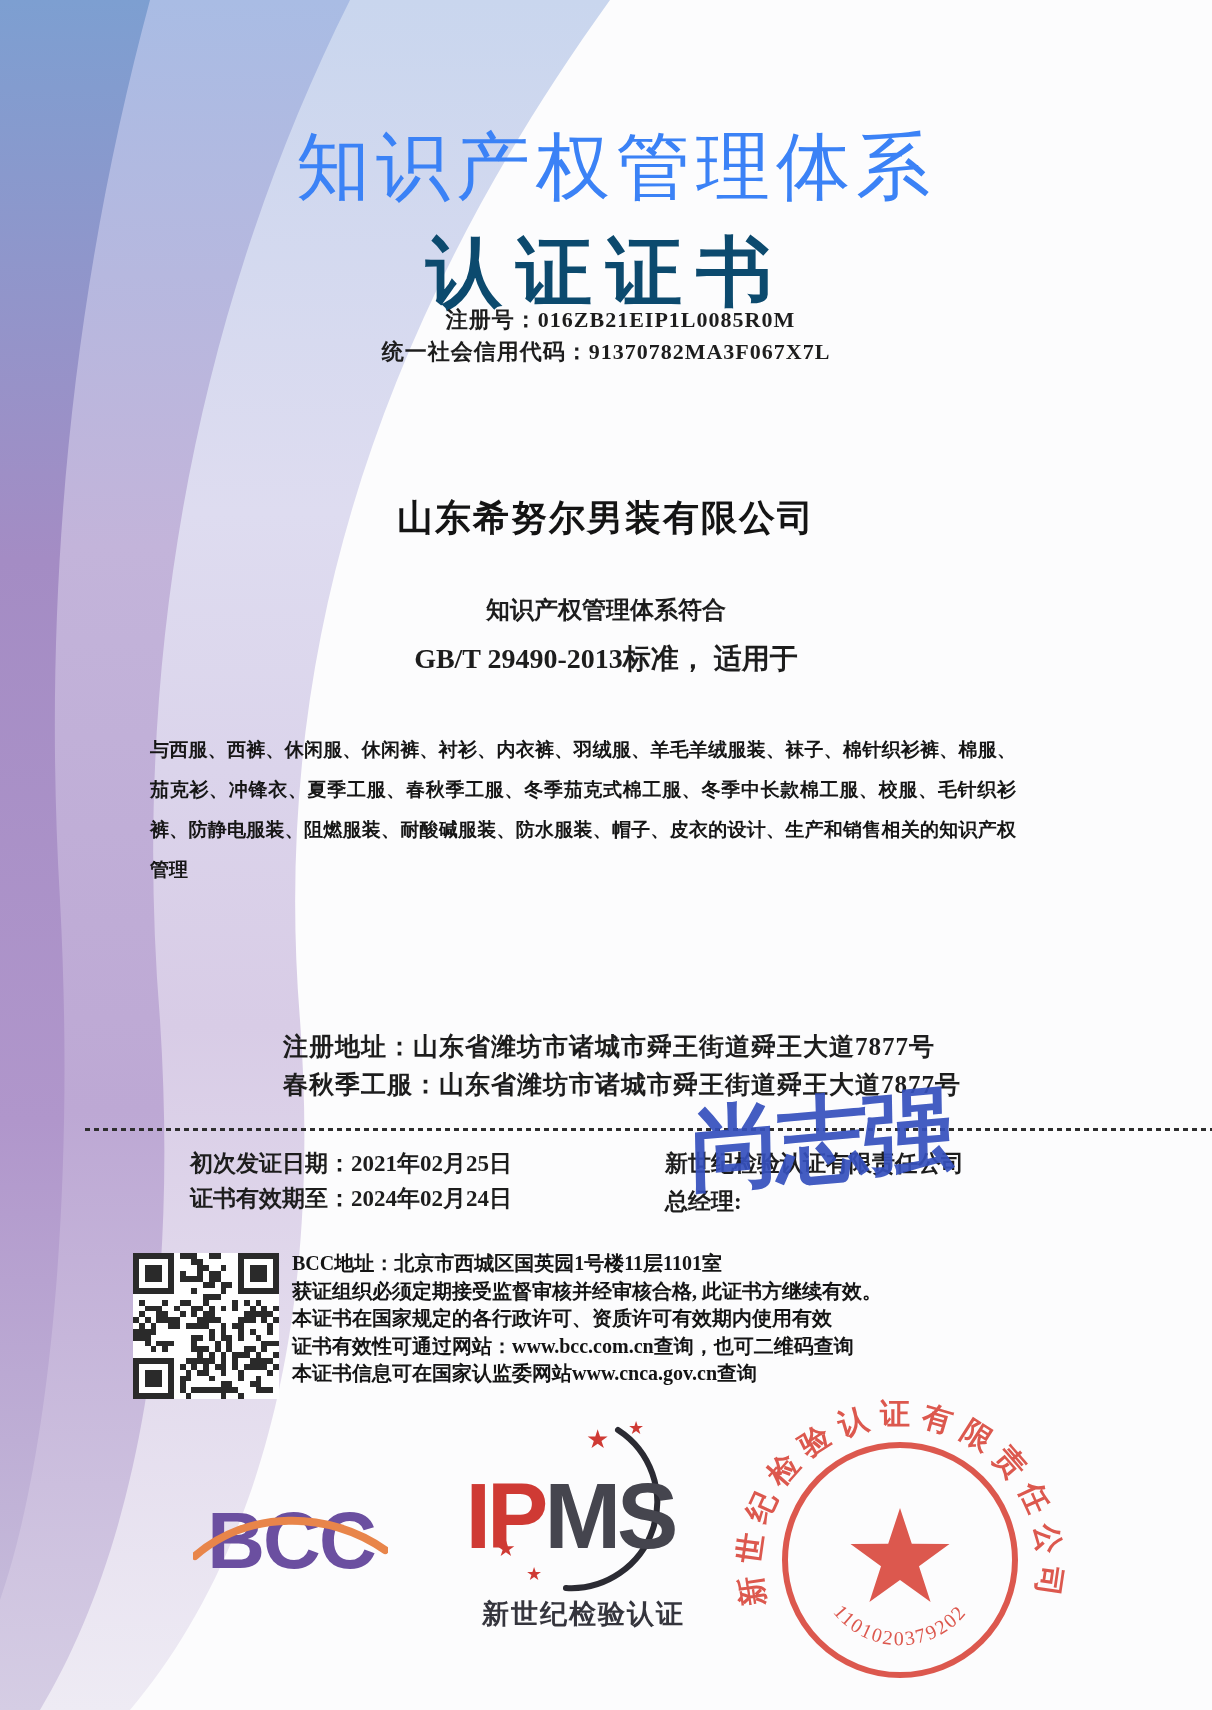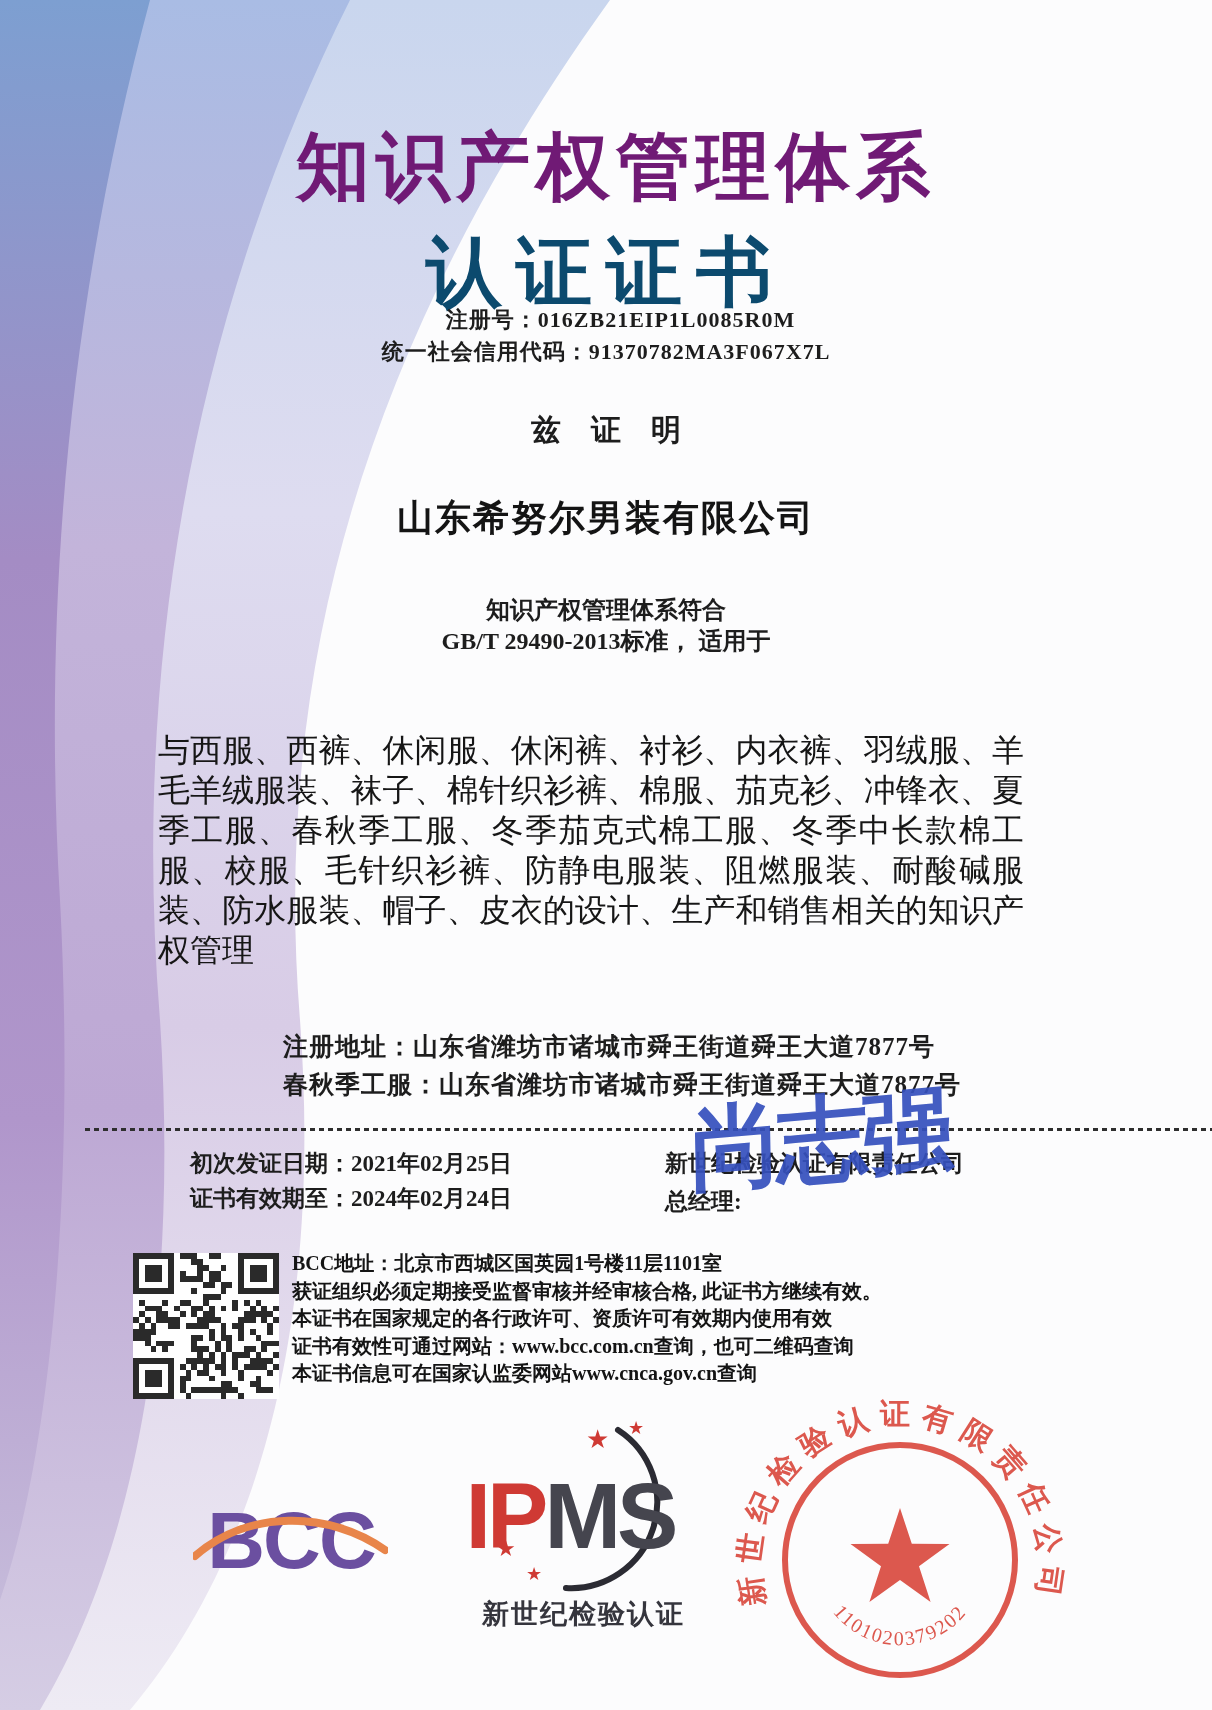--- a/index.html
+++ b/index.html
@@ -5,31 +5,31 @@
   html,body{margin:0;padding:0;background:#9a9a9a;}
   .page{
     position:relative;width:1212px;height:1710px;margin:0 auto;
     background:#fcfcfd;overflow:hidden;
     font-family:"Liberation Serif", serif;color:#1d1d1d;
   }
   .bg-svg{position:absolute;left:0;top:0;width:1212px;height:1710px;}
   .abs{position:absolute;}
   .center{left:0;right:0;text-align:center;}
 
-  .title1{top:118px;font-size:74px;font-weight:700;letter-spacing:6px;color:#701a75;padding-left:20px;}
+  .title1{top:118px;font-size:74px;font-weight:400;letter-spacing:6px;color:#3b82f6;padding-left:20px;}
   .title2{top:222px;font-size:76px;font-weight:700;letter-spacing:14px;color:#0c4a6e;}
   .regline{top:305px;font-size:22px;font-weight:700;letter-spacing:1px;padding-left:29px;}
   .creditline{top:337px;font-size:22px;font-weight:700;letter-spacing:1px;}
   .certify{top:410px;font-size:30px;font-weight:700;letter-spacing:30px;text-indent:30px;}
   .company{top:494px;font-size:36px;font-weight:700;letter-spacing:2px;color:#141414;}
   .std1{top:594px;font-size:24px;font-weight:700;}
-  .std2{top:625px;font-size:24px;font-weight:700;}
+  .std2{top:640px;font-size:28px;font-weight:700;}
   .scope{
-    left:150px;top:730px;width:866px;font-size:32px;font-weight:400;
-    line-height:40px;text-align:justify;text-justify:inter-ideograph;color:#161616;margin-left:8px;
+    left:150px;top:730px;width:866px;font-size:19px;font-weight:700;
+    line-height:40px;text-align:justify;text-justify:inter-ideograph;color:#161616;
   }
   .addr{left:283px;font-size:25px;font-weight:700;letter-spacing:1px;}
   .addr1{top:1030px;}
   .addr2{top:1068px;}
   .divider{
     left:85px;top:1128px;width:1127px;height:3px;
     background:repeating-linear-gradient(90deg,#2e2e2e 0 5px,transparent 5px 9px);
   }
   .dateblk{left:190px;font-size:23px;font-weight:700;}
   .date1{top:1148px;}
@@ -78,21 +78,20 @@
     </defs>
     <path d="M0,0 L610,0 C380,320 270,650 300,1020 C325,1360 240,1580 130,1710 L0,1710 Z" fill="url(#gOuter)"></path>
     <path d="M0,0 L350,0 C200,300 130,650 160,1020 C180,1330 130,1560 40,1710 L0,1710 Z" fill="url(#gMid)"></path>
     <path d="M0,0 L150,0 C80,260 40,560 60,900 C75,1180 52,1450 0,1600 Z" fill="url(#gInner)"></path>
   </svg>
 
   <div class="abs center title1">知识产权管理体系</div>
   <div class="abs center title2">认证证书</div>
   <div class="abs center regline">注册号：016ZB21EIP1L0085R0M</div>
   <div class="abs center creditline">统一社会信用代码：91370782MA3F067X7L</div>
-  <div class="abs center certify">兹证明</div>
   <div class="abs center company">山东希努尔男装有限公司</div>
   <div class="abs center std1">知识产权管理体系符合</div>
   <div class="abs center std2">GB/T 29490-2013标准， 适用于</div>
 
   <div class="abs scope">与西服、西裤、休闲服、休闲裤、衬衫、内衣裤、羽绒服、羊毛羊绒服装、袜子、棉针织衫裤、棉服、茄克衫、冲锋衣、夏季工服、春秋季工服、冬季茄克式棉工服、冬季中长款棉工服、校服、毛针织衫裤、防静电服装、阻燃服装、耐酸碱服装、防水服装、帽子、皮衣的设计、生产和销售相关的知识产权管理</div>
 
   <div class="abs addr addr1">注册地址：山东省潍坊市诸城市舜王街道舜王大道7877号</div>
   <div class="abs addr addr2">春秋季工服：山东省潍坊市诸城市舜王街道舜王大道7877号</div>
 
   <div class="abs divider"></div>

